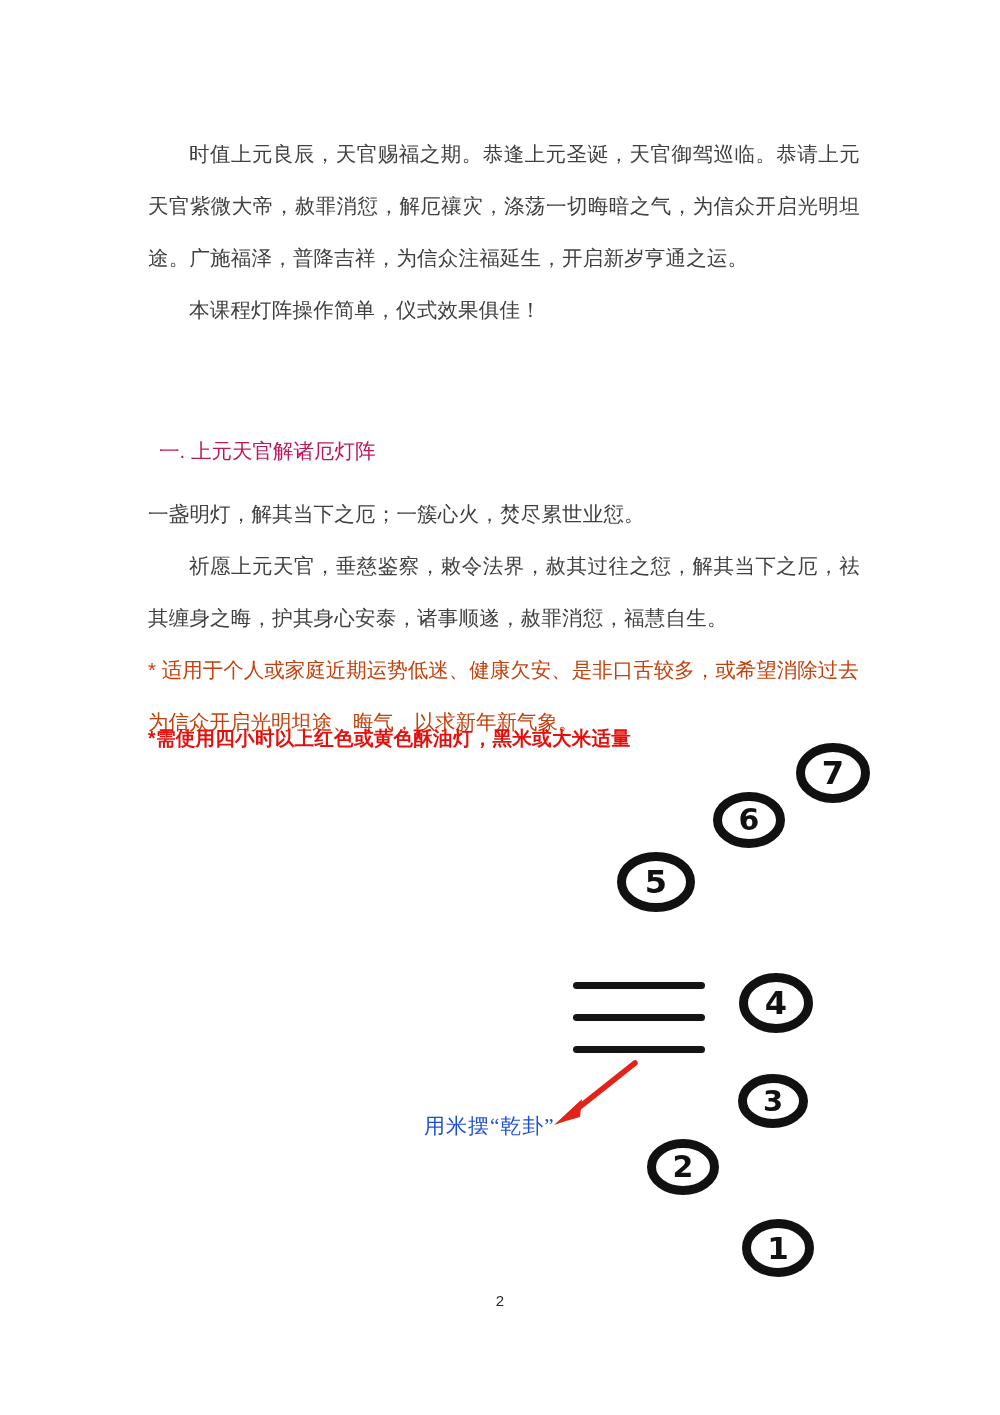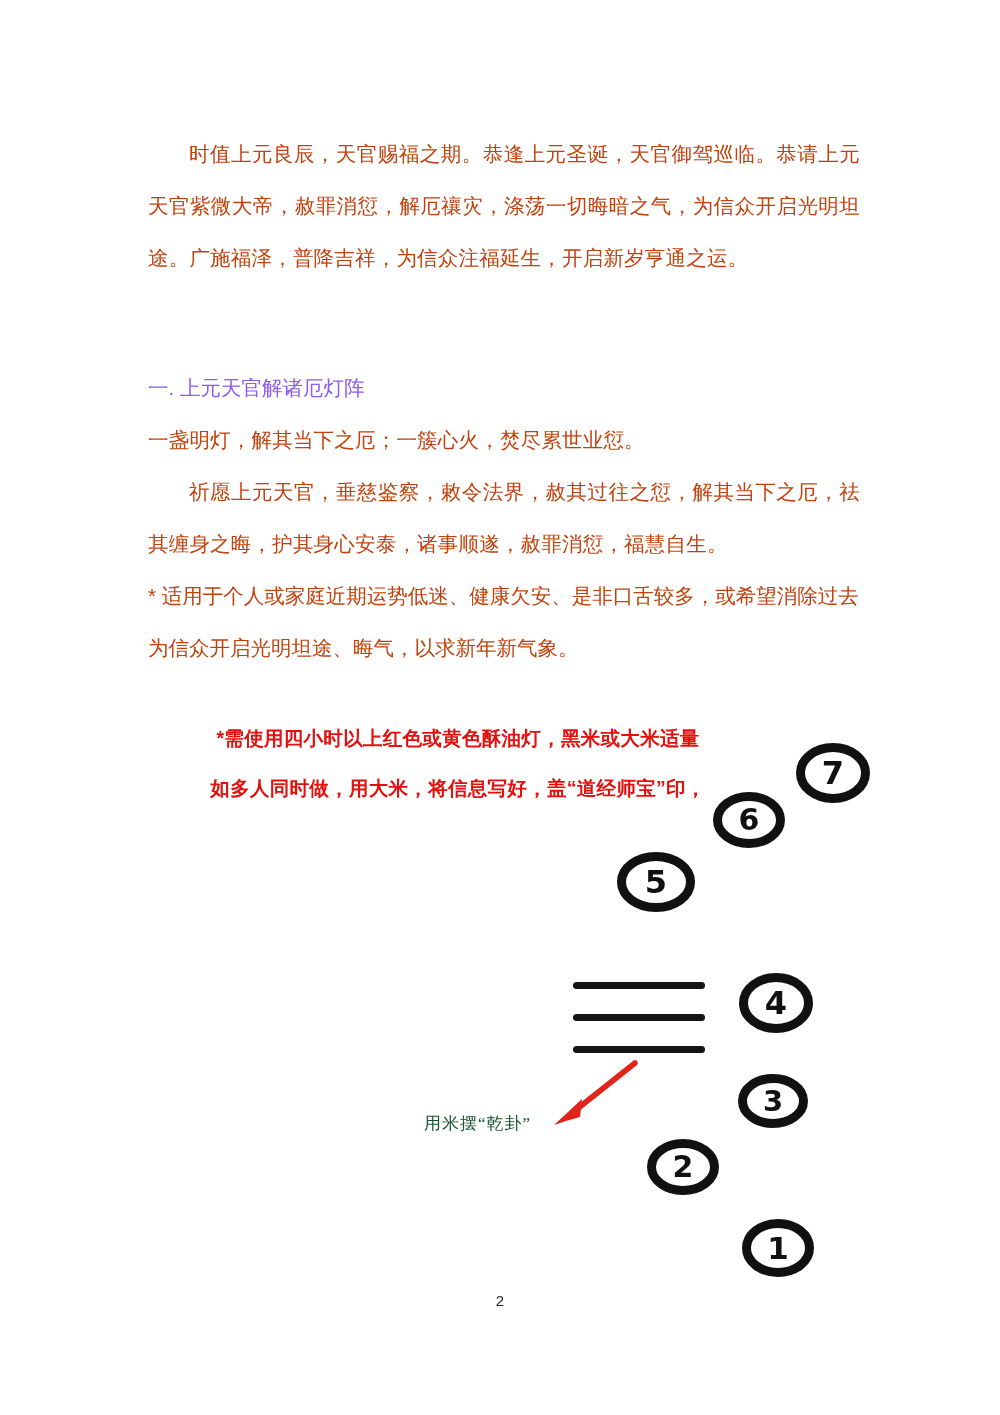--- a/index.html
+++ b/index.html
@@ -24,32 +24,32 @@
     position: absolute;
     left: 148px;
     top: 128px;
     width: 712px;
   }
 
   .para {
     font-size: 20.5px;
     line-height: 52px;
     letter-spacing: 0.2px;
-    color: #c2410c;
+    color: #404040;
     margin: 0;
     text-align: justify;
     text-justify: inter-ideograph;
   }
   .para.indent { text-indent: 2em; }
 
   .heading {
     font-size: 20.5px;
     line-height: 52px;
-    color: #8b5cf6;
-    margin: 0;
+    color: #be185d;
+    margin: 11px;
   }
 
   .spacer-lg { height: 78px; }
 
   .note-line {
     font-size: 20.5px;
     line-height: 52px;
     color: #c2410c;
     margin: 0;
   }
@@ -62,21 +62,20 @@
     width: 620px;
   }
   .red-line {
     font-size: 19.5px;
     font-weight: bold;
     line-height: 50px;
     color: #e4100e;
     margin: 0;
     white-space: nowrap;
     letter-spacing: 0.3px;
-    text-align: center;
   }
 
   
   .trigram {
     position: absolute;
     left: 573px;
     top: 982px;
     width: 132px;
   }
   .trigram .bar {
@@ -96,22 +95,22 @@
     width: 110px;
     height: 80px;
   }
 
   
   .anno-label {
     position: absolute;
     left: 424px;
     top: 1112px;
     font-family: "Liberation Serif", "DejaVu Serif", serif;
-    font-size: 17px;
-    color: #14532d;
+    font-size: 21px;
+    color: #1d4ed8;
     white-space: nowrap;
     letter-spacing: 1px;
   }
 
   
   .star-marker {
     position: absolute;
     display: flex;
     align-items: center;
     justify-content: center;
@@ -137,33 +136,33 @@
     color: #2a2a2a;
   }
 </style>
 </head>
 <body>
 
 <div class="page">
 
   <div class="doc-body">
     <p class="para indent">时值上元良辰，天官赐福之期。恭逢上元圣诞，天官御驾巡临。恭请上元天官紫微大帝，赦罪消愆，解厄禳灾，涤荡一切晦暗之气，为信众开启光明坦途。广施福泽，普降吉祥，为信众注福延生，开启新岁亨通之运。</p>
+    <p class="para indent">本课程灯阵操作简单，仪式效果俱佳！</p>
 
     <div class="spacer-lg"></div>
 
     <p class="heading">一. 上元天官解诸厄灯阵</p>
     <p class="para">一盏明灯，解其当下之厄；一簇心火，焚尽累世业愆。</p>
     <p class="para indent">祈愿上元天官，垂慈鉴察，敕令法界，赦其过往之愆，解其当下之厄，祛其缠身之晦，护其身心安泰，诸事顺遂，赦罪消愆，福慧自生。</p>
     <p class="note-line">* 适用于个人或家庭近期运势低迷、健康欠安、是非口舌较多，或希望消除过去</p>
     <p class="note-line">为信众开启光明坦途、晦气，以求新年新气象。</p>
   </div>
 
   <div class="red-block">
     <p class="red-line">*需使用四小时以上红色或黄色酥油灯，黑米或大米适量</p>
-    <p class="red-line">如多人同时做，用大米，将信息写好，盖“道经师宝”印，</p>
   </div>
 
   <div class="trigram">
     <div class="bar"></div>
     <div class="bar"></div>
     <div class="bar"></div>
   </div>
 
   <svg class="arrow-svg" viewBox="0 0 110 80">
     <line x1="95" y1="8" x2="32" y2="58" stroke="#e2231a" stroke-width="5.5" stroke-linecap="round"></line>

